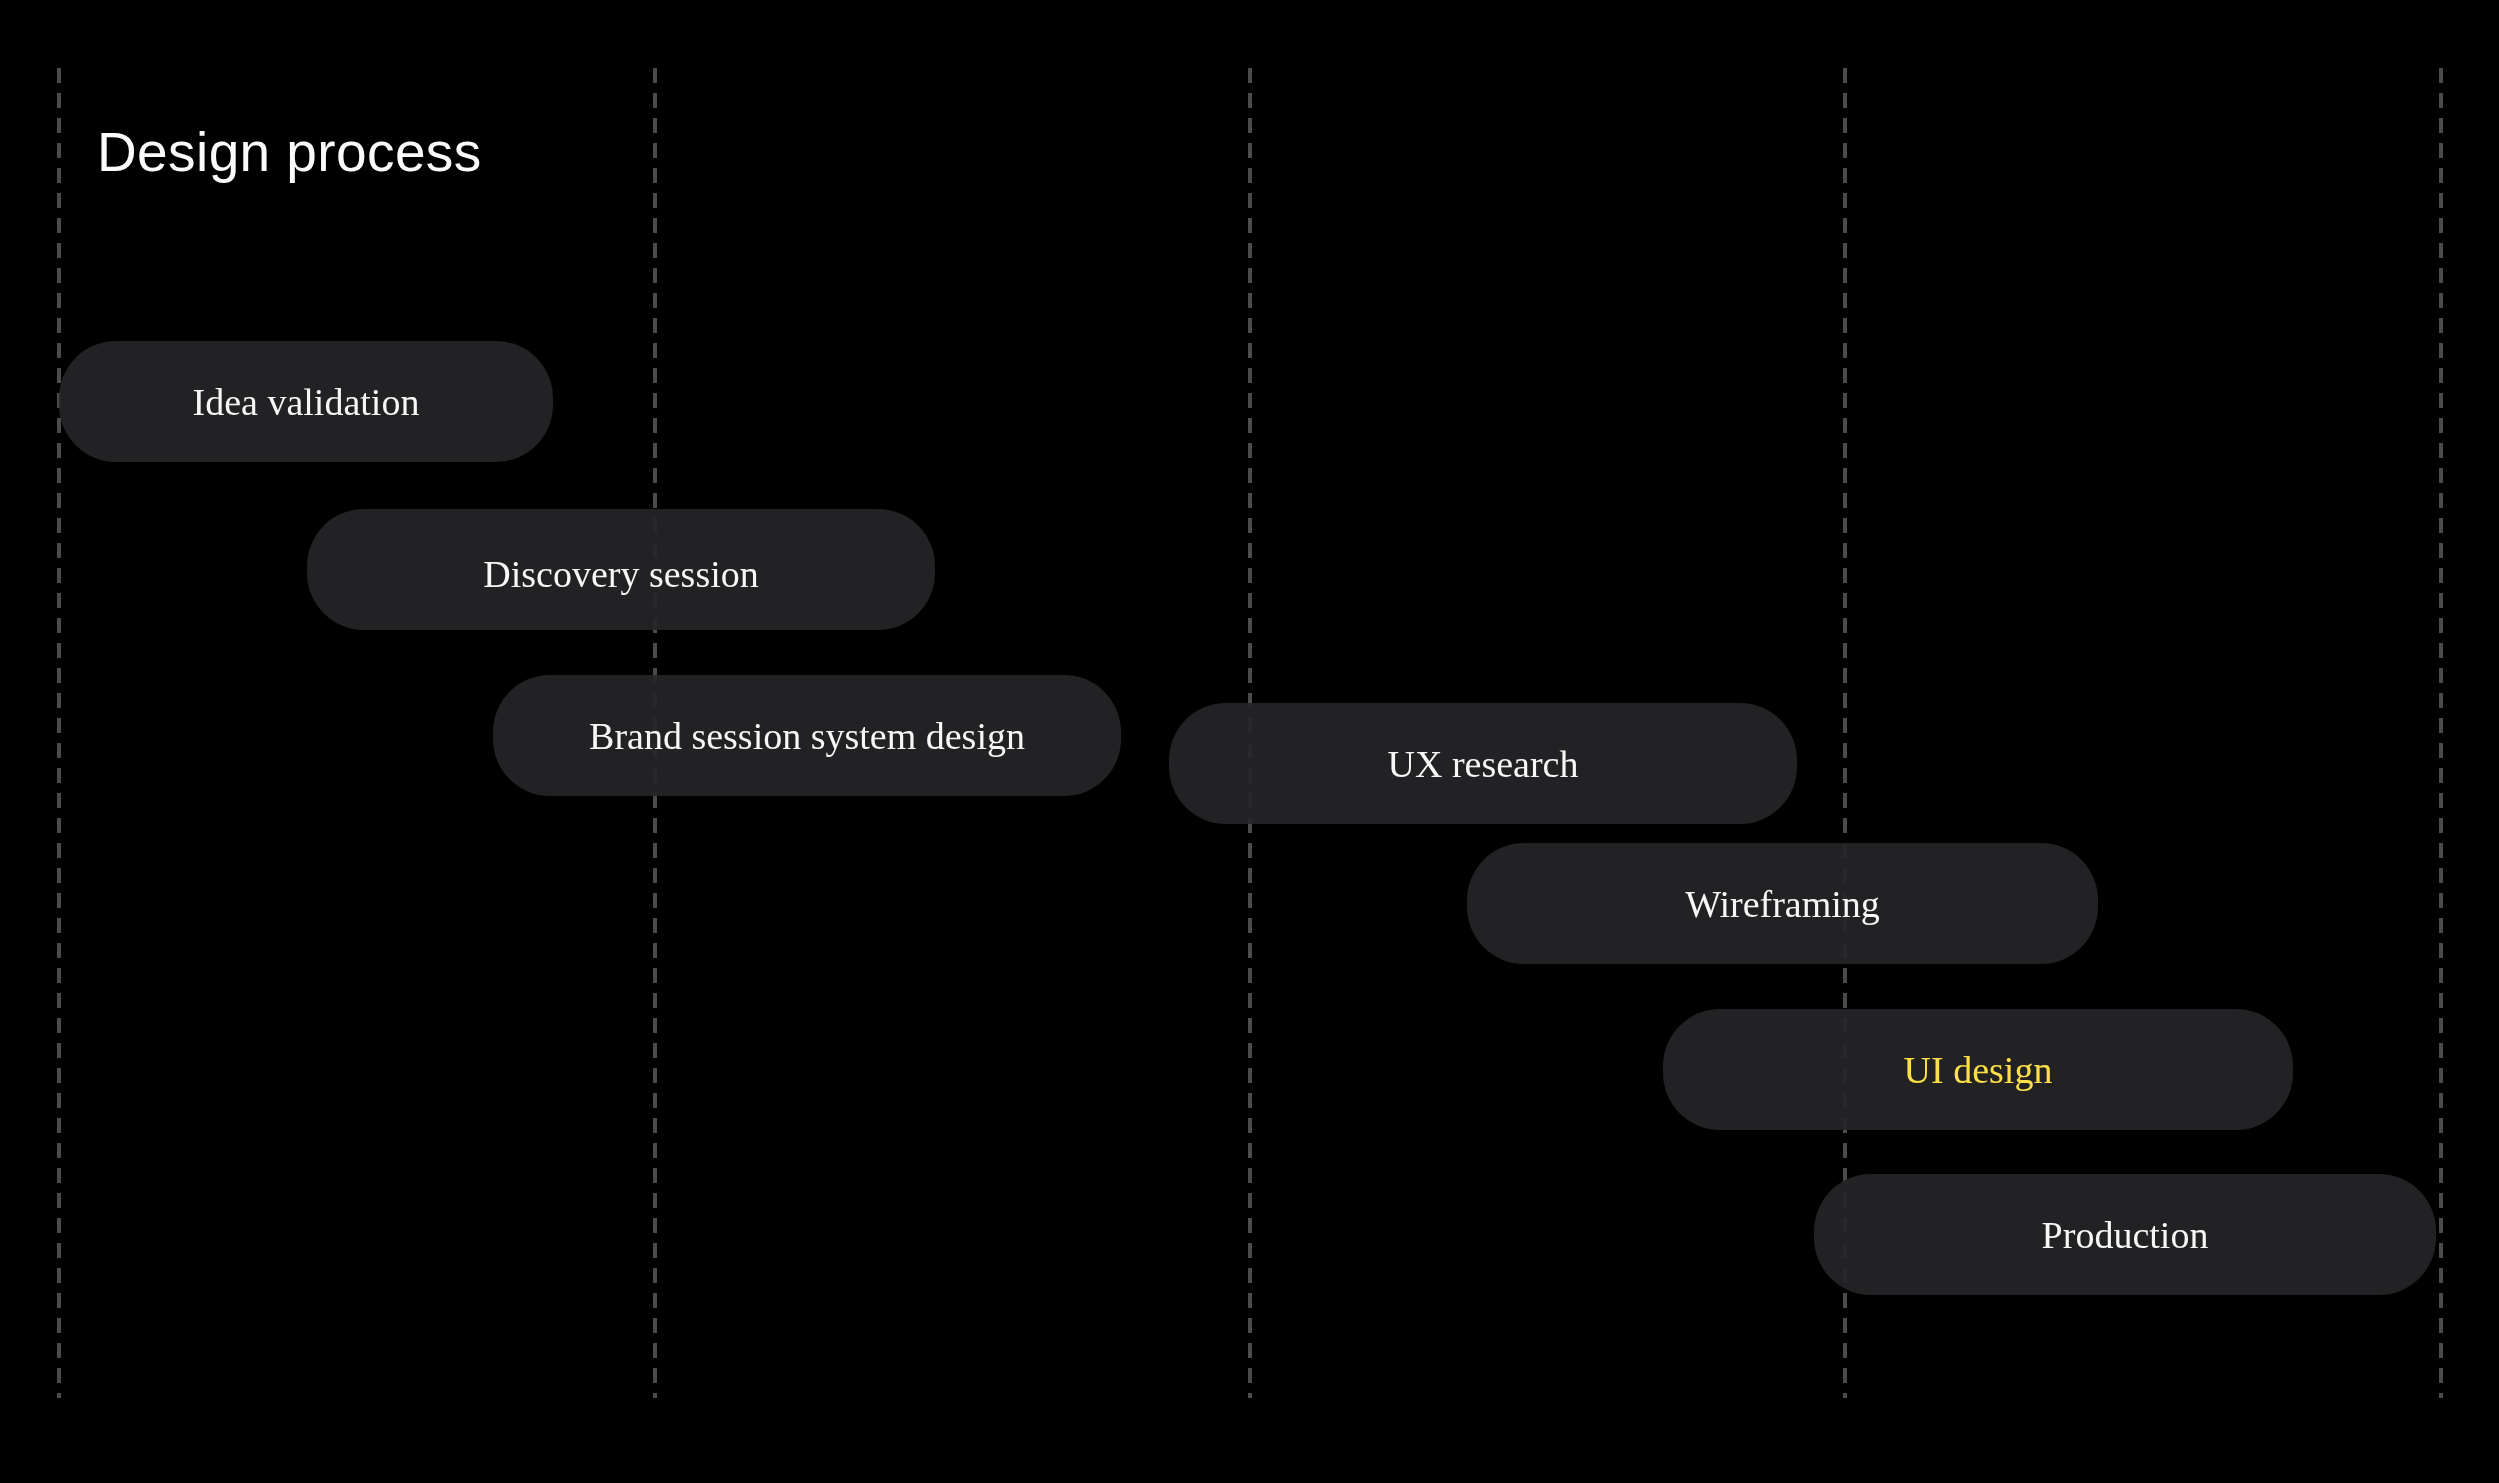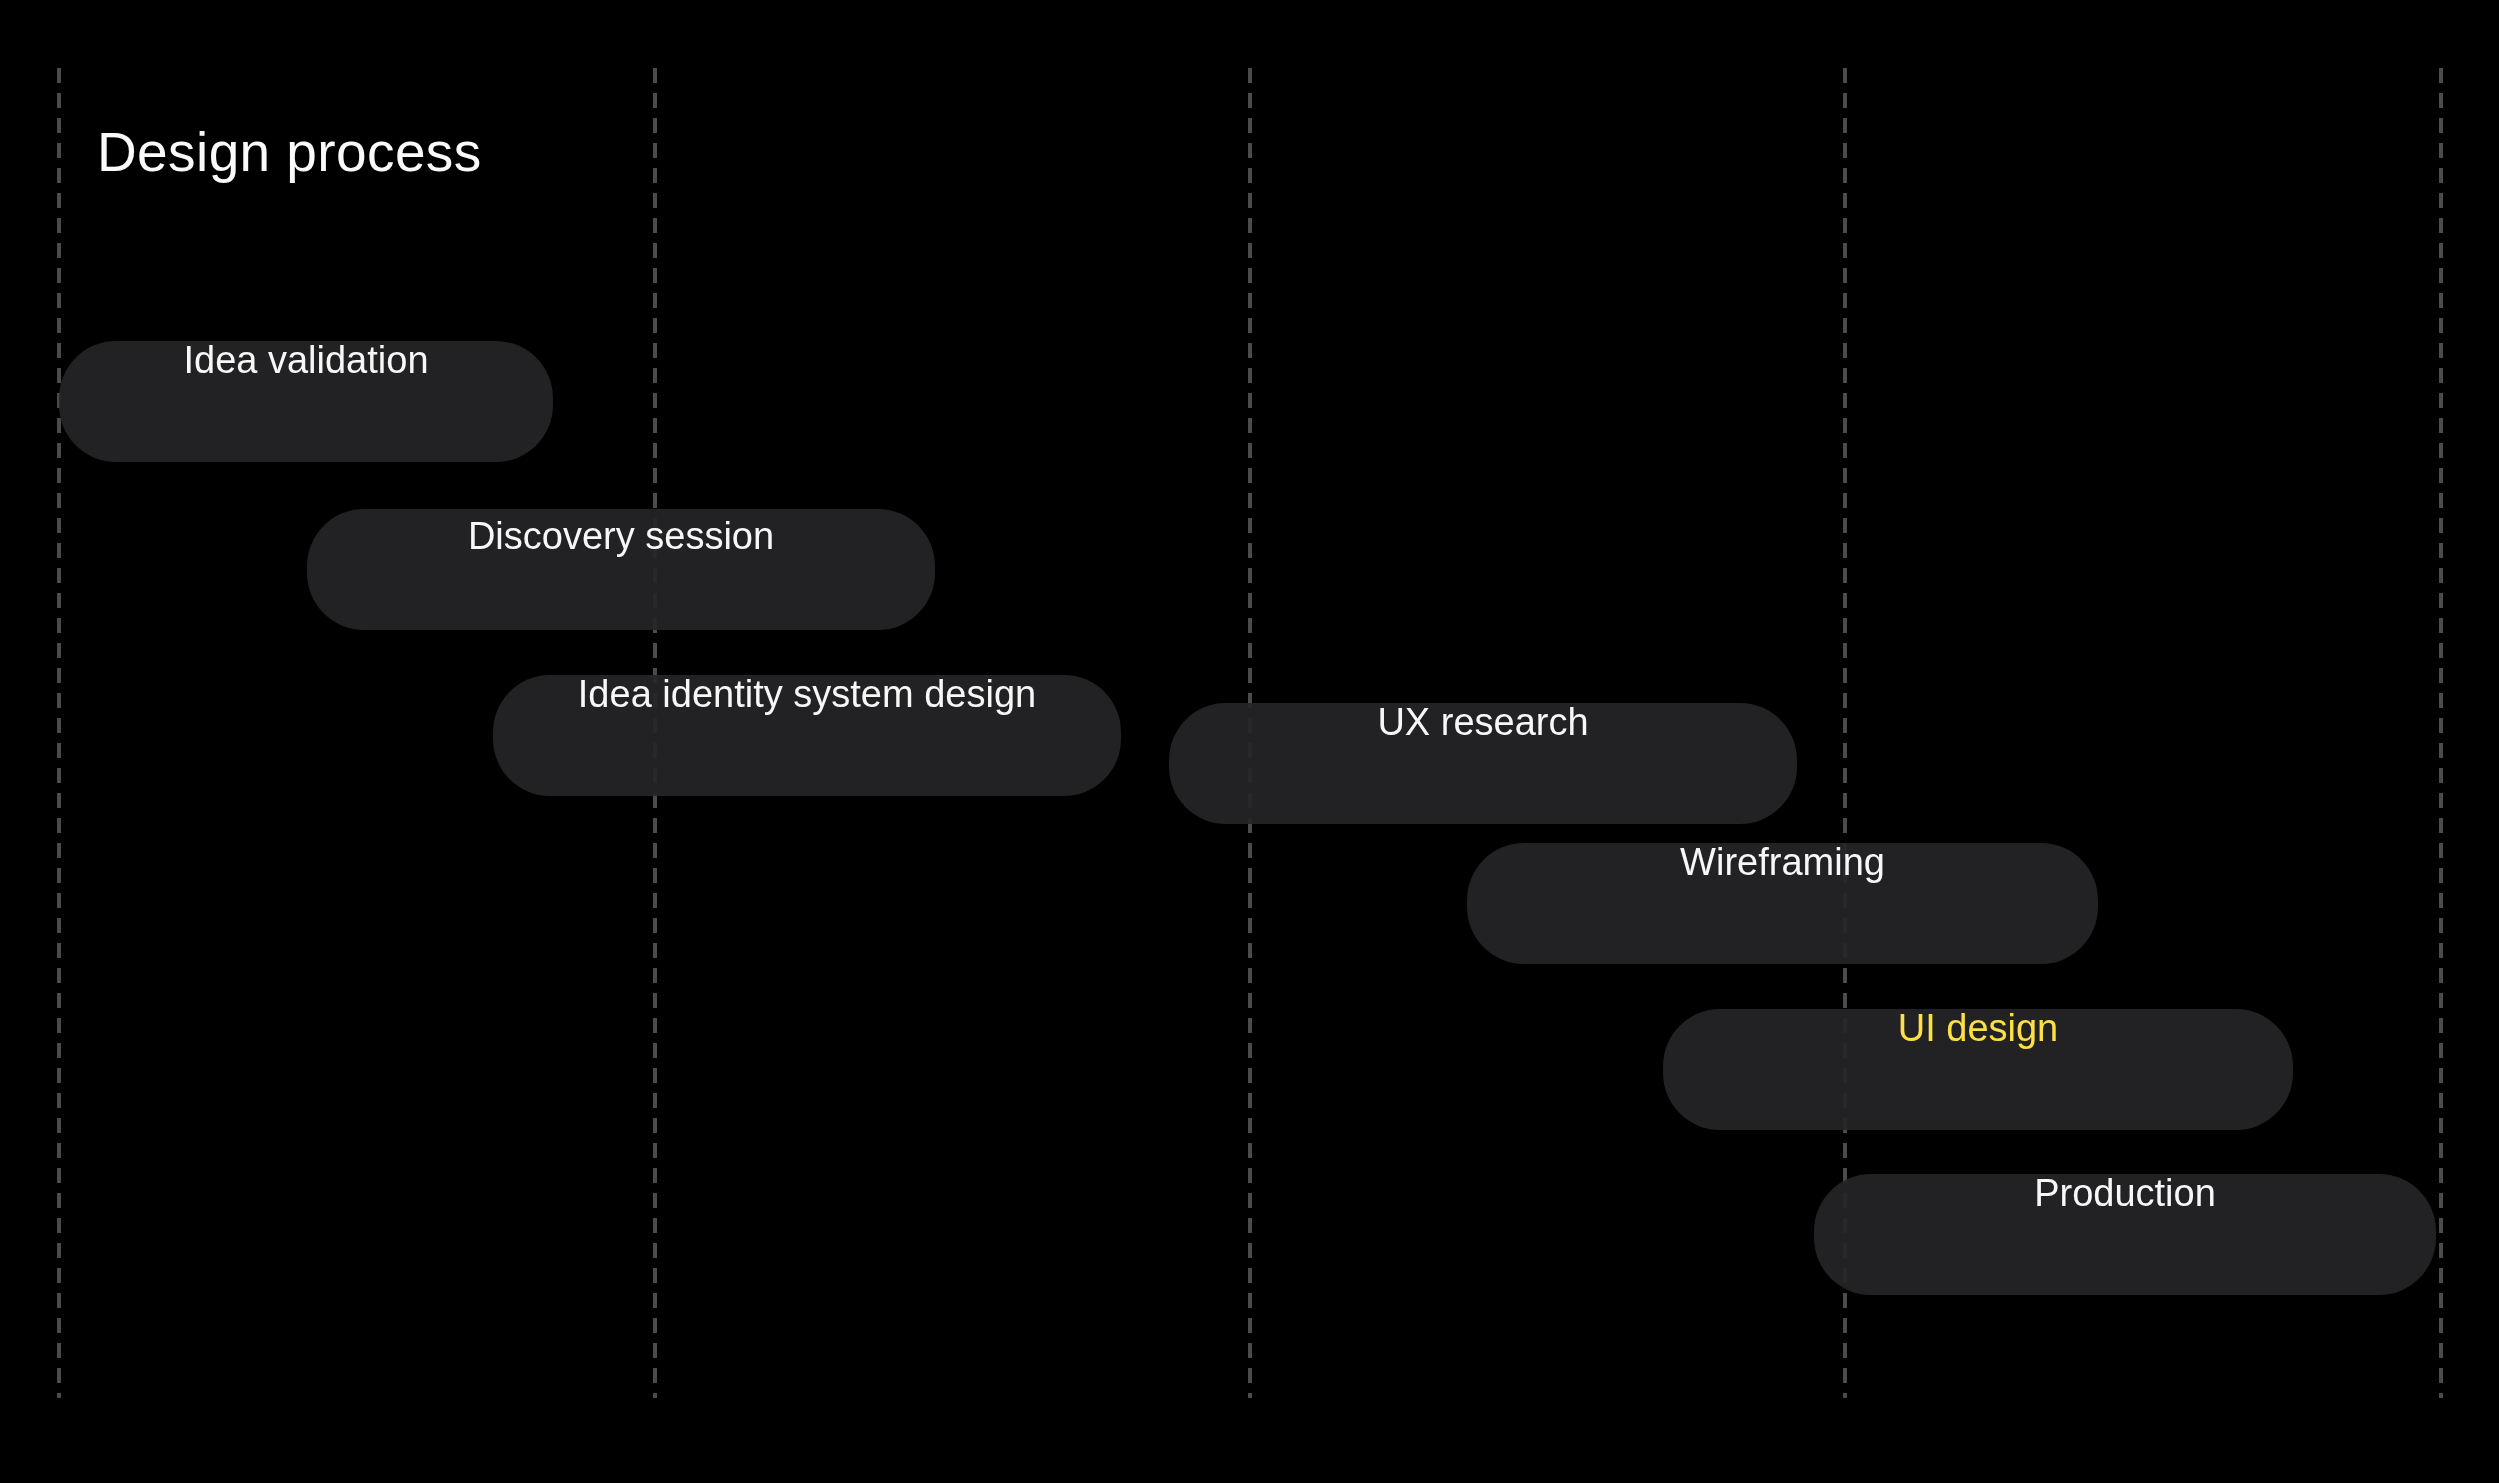--- a/index.html
+++ b/index.html
@@ -23,22 +23,24 @@
     position: absolute;
     z-index: 3;
     font-weight: 500;
     letter-spacing: 0.4px;
     white-space: nowrap;
   }
   .task-pill {
     position: absolute;
     z-index: 2;
     display: flex;
+    align-items: center;
     justify-content: center;
     white-space: nowrap;
+    font-family: Liberation Serif, serif;
   }
   .task-pill span {
     display: block;
     line-height: 1;
   }
 </style>
 </head>
 <body>
 
 <div id="canvas" style="width: 2500px; height: 1483px; background: rgb(0, 0, 0); padding-left: 36px;">
@@ -48,21 +50,21 @@
     <div class="gridline" style="left: 1248px; top: 68px; height: 1330px; width: 3.6px; background: repeating-linear-gradient(rgb(75, 75, 75) 0px, rgb(75, 75, 75) 15px, transparent 15px, transparent 25px);"></div>
     <div class="gridline" style="left: 1843px; top: 68px; height: 1330px; width: 3.6px; background: repeating-linear-gradient(rgb(75, 75, 75) 0px, rgb(75, 75, 75) 15px, transparent 15px, transparent 25px);"></div>
     <div class="gridline" style="left: 2439px; top: 68px; height: 1330px; width: 3.6px; background: repeating-linear-gradient(rgb(75, 75, 75) 0px, rgb(75, 75, 75) 15px, transparent 15px, transparent 25px);"></div>
     <div class="task-pill" style="left: 59px; top: 341px; width: 494px; height: 121px; background: rgba(37, 37, 39, 0.92); border-radius: 57px;">
       <span style="color: rgb(247, 247, 247); font-size: 38px;">Idea validation</span>
     </div>
     <div class="task-pill" style="left: 307px; top: 509px; width: 628px; height: 121px; background: rgba(37, 37, 39, 0.92); border-radius: 57px;">
       <span style="color: rgb(247, 247, 247); font-size: 38px; margin-top: 8px;">Discovery session</span>
     </div>
     <div class="task-pill" style="left: 493px; top: 675px; width: 628px; height: 121px; background: rgba(37, 37, 39, 0.92); border-radius: 57px;">
-      <span style="color: rgb(247, 247, 247); font-size: 38px;">Idea identity system design</span>
+      <span style="color: rgb(247, 247, 247); font-size: 38px;">Brand session system design</span>
     </div>
     <div class="task-pill" style="left: 1169px; top: 675px; width: 628px; height: 121px; background: rgba(37, 37, 39, 0.92); border-radius: 57px; margin-top: 28px;">
       <span style="color: rgb(247, 247, 247); font-size: 38px;">UX research</span>
     </div>
     <div class="task-pill" style="left: 1467px; top: 843px; width: 631px; height: 121px; background: rgba(37, 37, 39, 0.92); border-radius: 57px;">
       <span style="color: rgb(247, 247, 247); font-size: 38px;">Wireframing</span>
     </div>
     <div class="task-pill" style="left: 1663px; top: 1009px; width: 630px; height: 121px; background: rgba(37, 37, 39, 0.92); border-radius: 57px;">
       <span style="color: #fde047; font-size: 38px;">UI design</span>
     </div>

